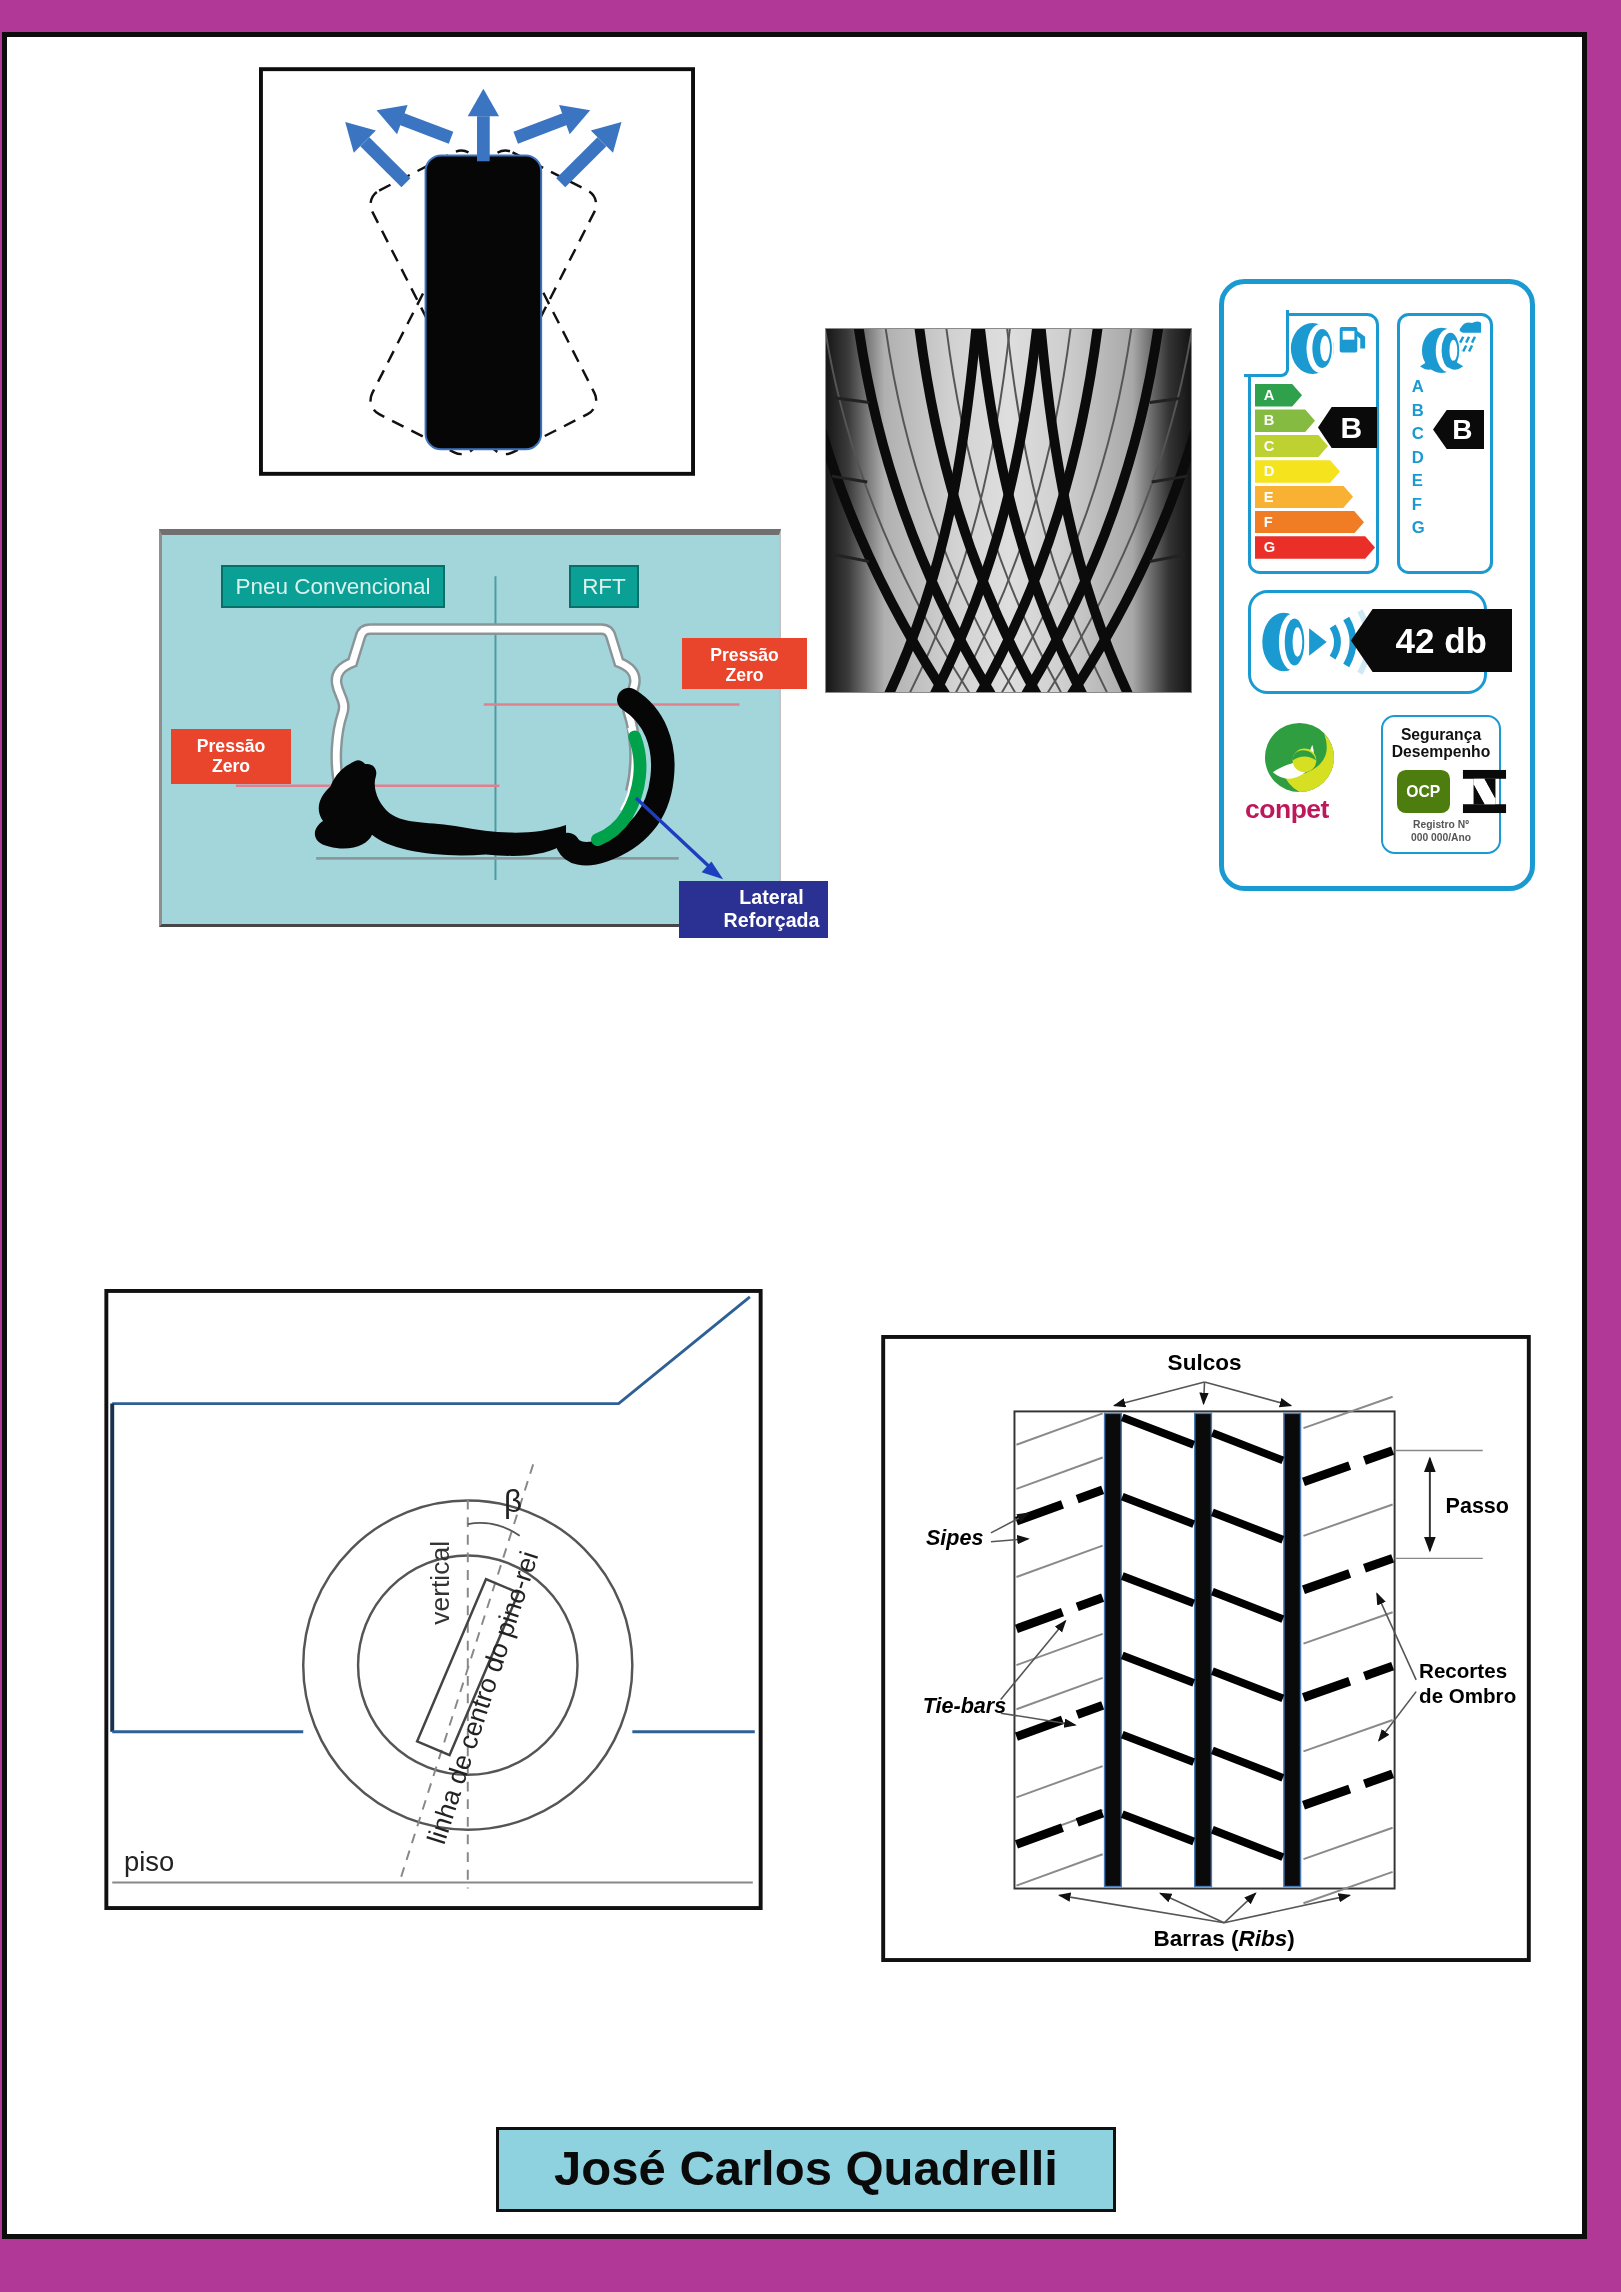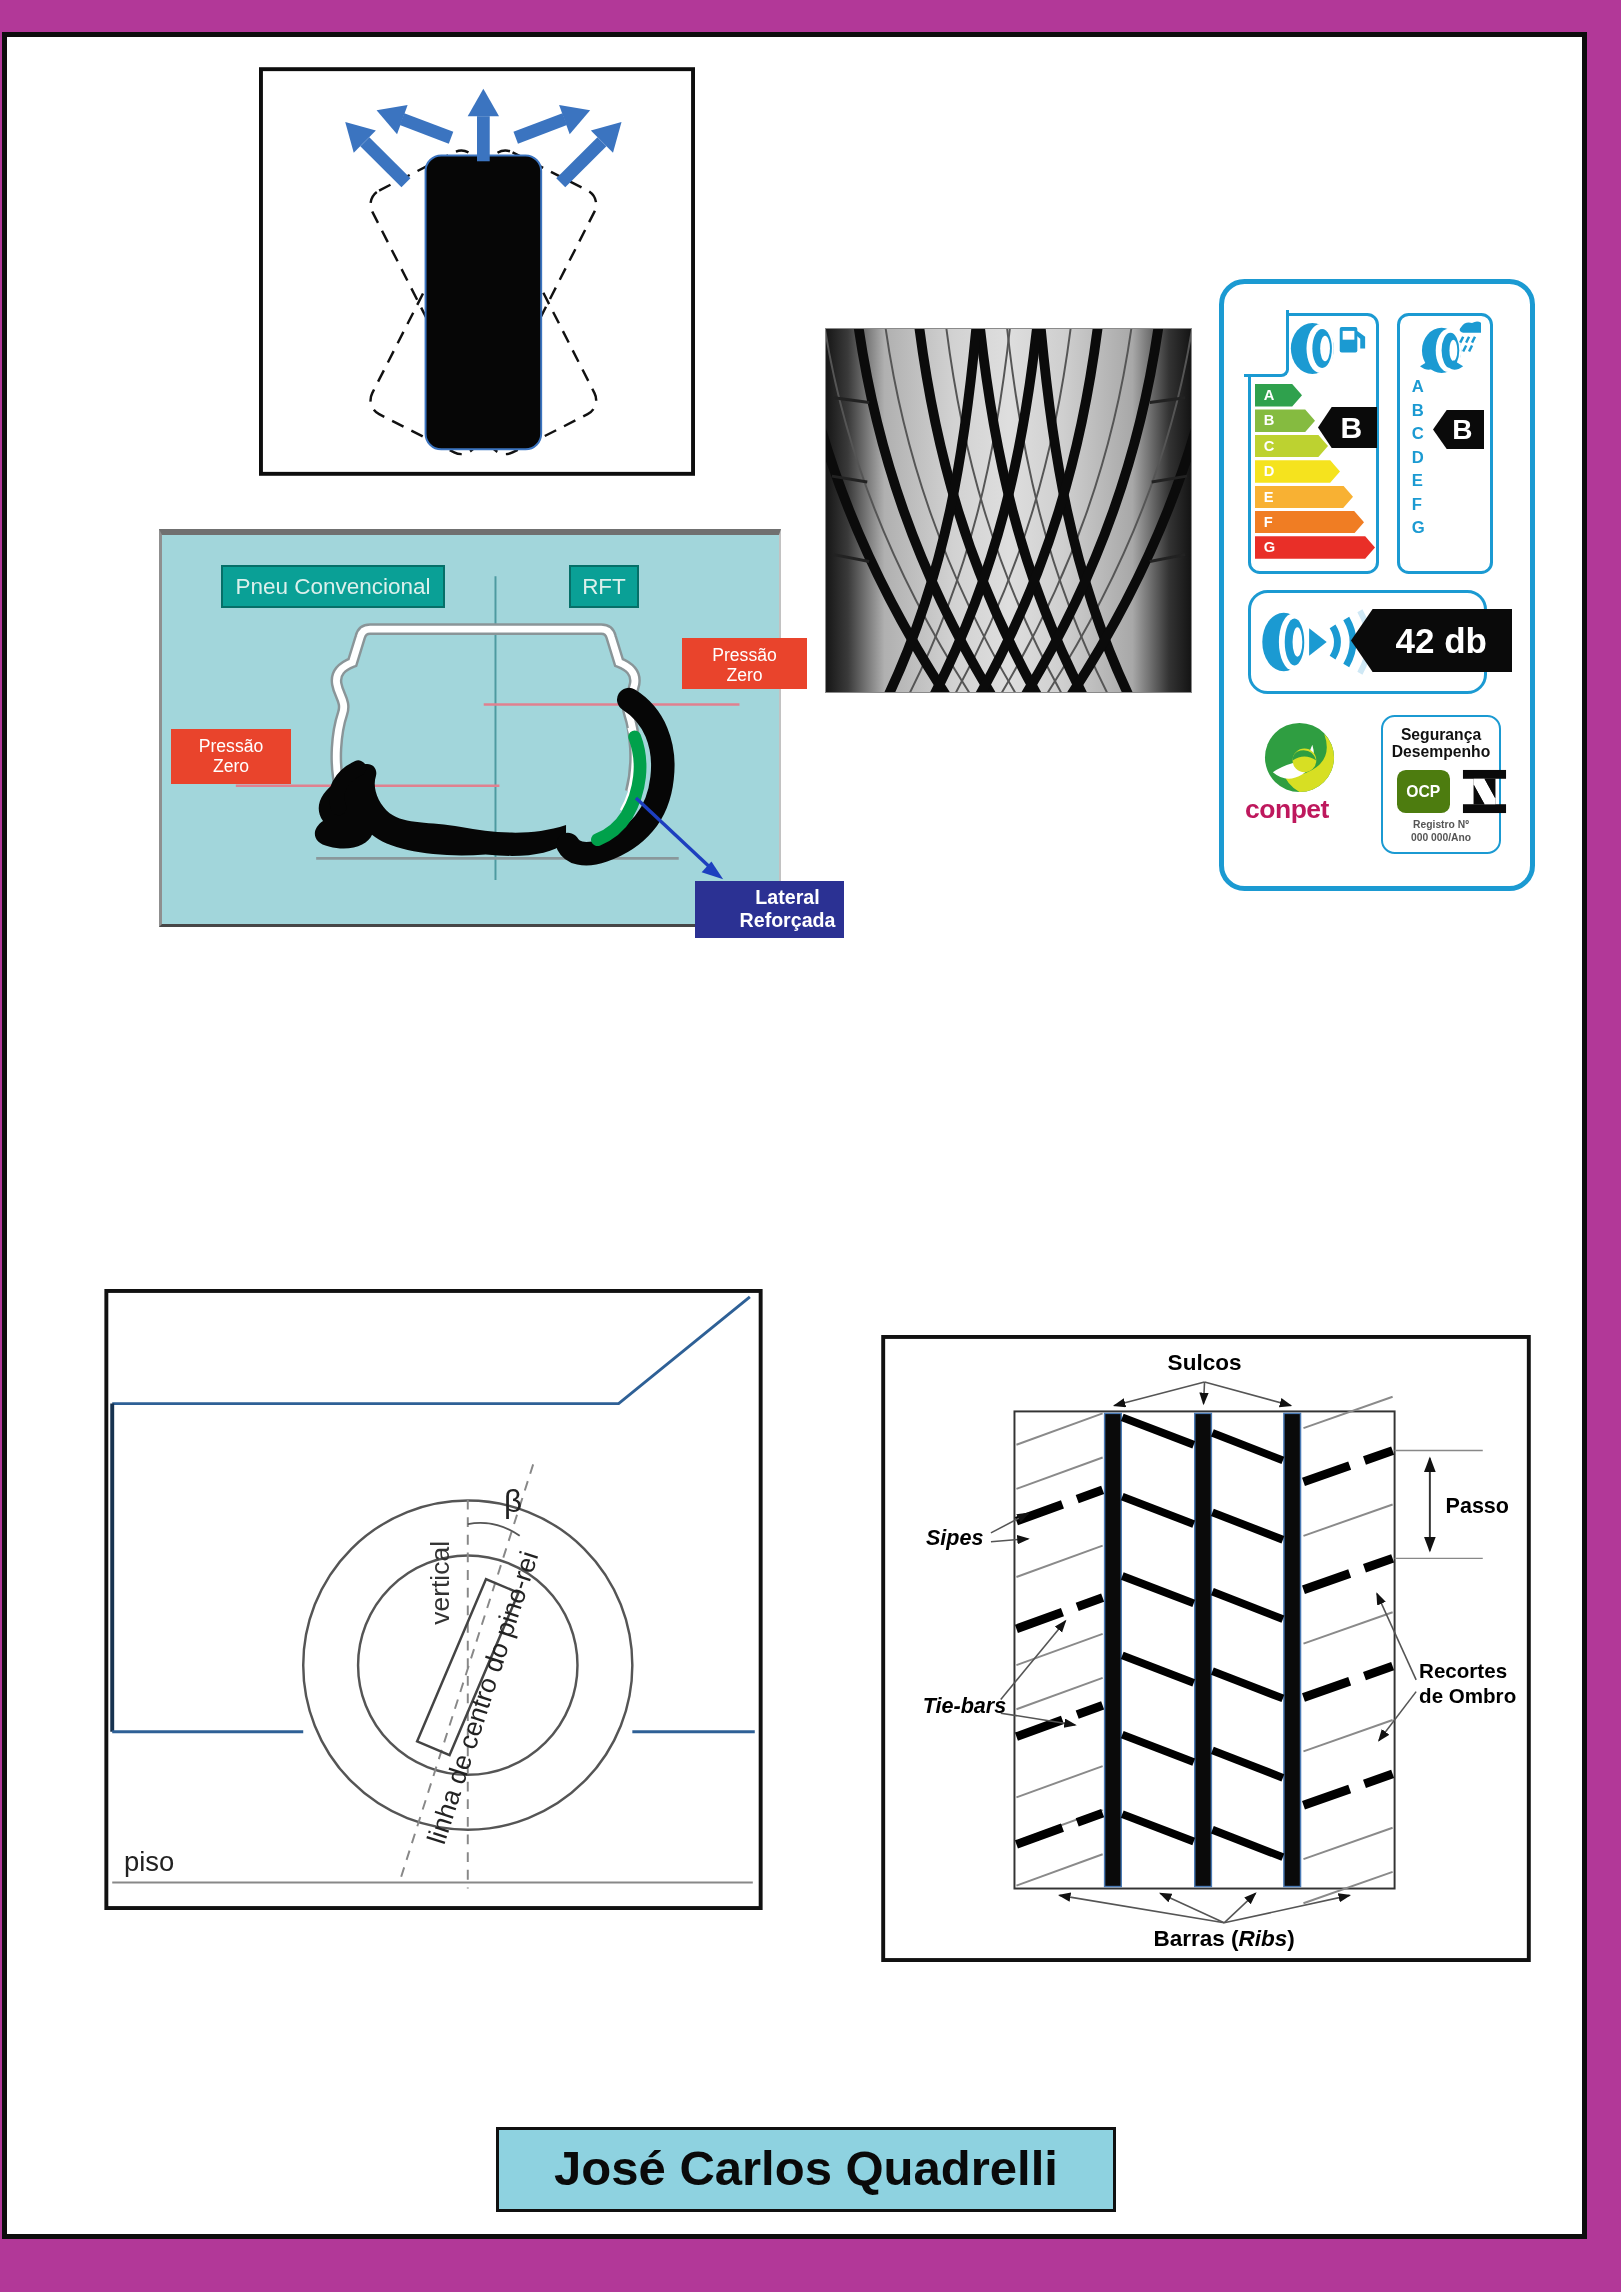--- a/index.html
+++ b/index.html
@@ -32,21 +32,21 @@
   .conpet-logo{left:39px;top:437px;}
   .conpet-text{left:4px;top:510px;width:118px;text-align:center;color:#be185d;font-weight:bold;font-size:26.5px;letter-spacing:-0.5px;}
   .safety-box{left:157px;top:431px;width:120px;height:139px;border:2.9px solid #1b9ad2;border-radius:13.7px;box-sizing:border-box;text-align:center;}
   .safety-line{font-size:15.7px;font-weight:bold;line-height:17.6px;color:#111;}
   .ocp{position:absolute;left:13.7px;top:53px;width:53px;height:43px;background:#4d7c0f;border-radius:8.8px;color:#fff;font-weight:bold;font-size:15.7px;line-height:43px;text-align:center;}
   .nmark{position:absolute;left:78px;top:51px;}
   .registro{position:absolute;left:0;top:102px;width:100%;font-size:10.3px;font-weight:bold;color:#555;line-height:12.7px;}
   
   .cyan-panel{left:152px;top:492px;width:617px;height:389px;background:#a2d6db;border-top:6.9px solid #707070;border-left:3.9px solid #8f8f8f;border-right:2.9px solid #c2c2c2;border-bottom:3.9px solid #474747;box-sizing:content-box;}
   .teal-box{background:#0aa096;border:2px solid #066f68;color:#dcf0ec;text-align:center;font-size:22.5px;line-height:39px;box-sizing:border-box;}
-  .red-box{background:#e9442c;color:#fff;font-weight:normal;text-align:center;font-size:17.6px;line-height:20.6px;padding-top:6.9px;box-sizing:border-box;}
+  .red-box{background:#e9442c;color:#fff;font-weight:bold;text-align:center;font-size:17.6px;line-height:20.6px;padding-top:6.9px;box-sizing:border-box;}
   .callout-box{background:#2b3193;color:#fff;font-weight:bold;text-align:center;font-size:19.6px;line-height:23.5px;padding-top:4.9px;box-sizing:border-box;}
   
   .title-box{left:321px;top:986px;width:965px;height:211px;background:#82cbdc;border:3.9px solid #101010;box-sizing:border-box;text-align:center;color:#0a0a0a;font-weight:bold;font-size:45px;line-height:61px;padding-top:39px;}
   .author-box{left:489px;top:2090px;width:620px;height:85px;background:#8ed2e0;border:3.9px solid #101010;box-sizing:border-box;text-align:center;color:#0a0a0a;font-weight:bold;font-size:49px;line-height:76px;}
   
   .align-diagram{left:97px;top:1252px;width:659px;height:621px;}
   .tread-diagram{left:874px;top:1298px;width:650px;height:627px;}
 </style>
 </head>
 <body>
@@ -246,21 +246,21 @@
     <div>Zero</div>
   </div>
   <div class="abs red-box" style="left:675px;top:601px;width:125px;height:51px;">
     <div>Pressão</div>
     <div>Zero</div>
   </div>
   <svg class="abs" style="left:622px;top:755px;" width="108" height="98" viewBox="0 0 110 100">
     <line x1="7" y1="6" x2="86" y2="80" stroke="#1d3fbf" stroke-width="3.5"></line>
     <polygon points="96,89 74,82 84,71" fill="#1d3fbf"></polygon>
   </svg>
-  <div class="abs callout-box" style="left:688px;top:844px;width:149px;height:57px;padding-left:36px;">
+  <div class="abs callout-box" style="left:672px;top:844px;width:149px;height:57px;padding-left:36px;">
     <div>Lateral</div>
     <div>Reforçada</div>
   </div>
 
 
   <svg class="abs align-diagram" viewBox="0 0 672 634">
     <rect x="2" y="2" width="668" height="630" fill="#fff" stroke="#111" stroke-width="4"></rect>
     <polyline points="8,117 525,117 659,8" fill="none" stroke="#2e6096" stroke-width="3"></polyline>
     <line x1="8" y1="117" x2="8" y2="452" stroke="#17324f" stroke-width="4"></line>
     <line x1="8" y1="452" x2="203" y2="452" stroke="#2e6096" stroke-width="3"></line>

